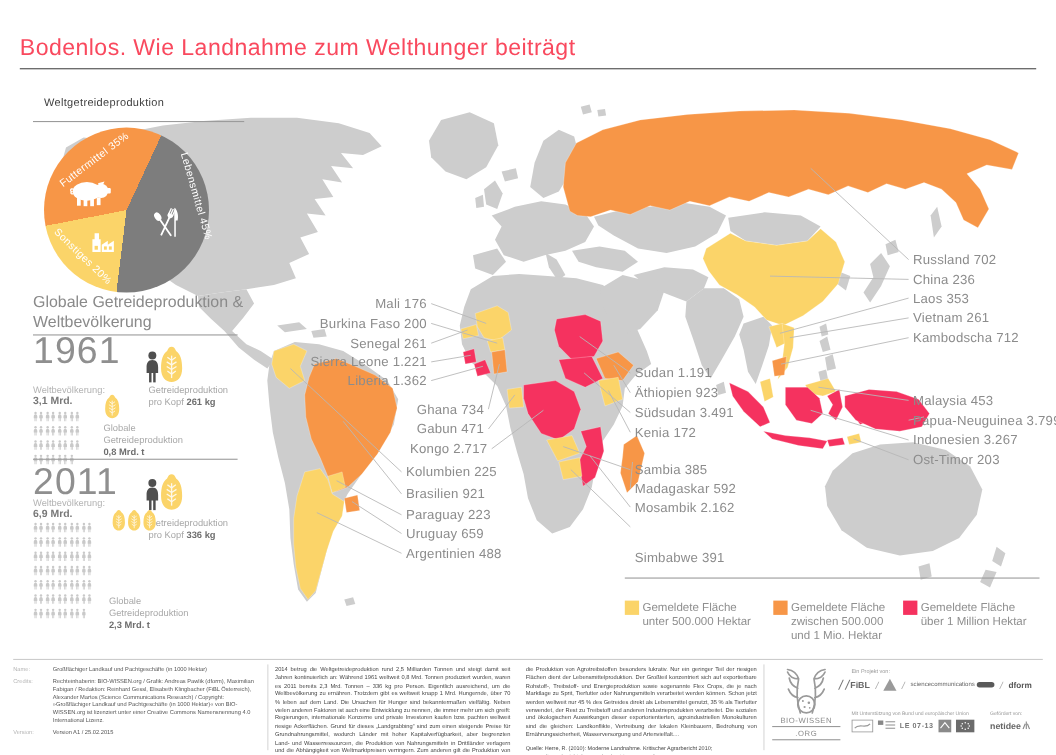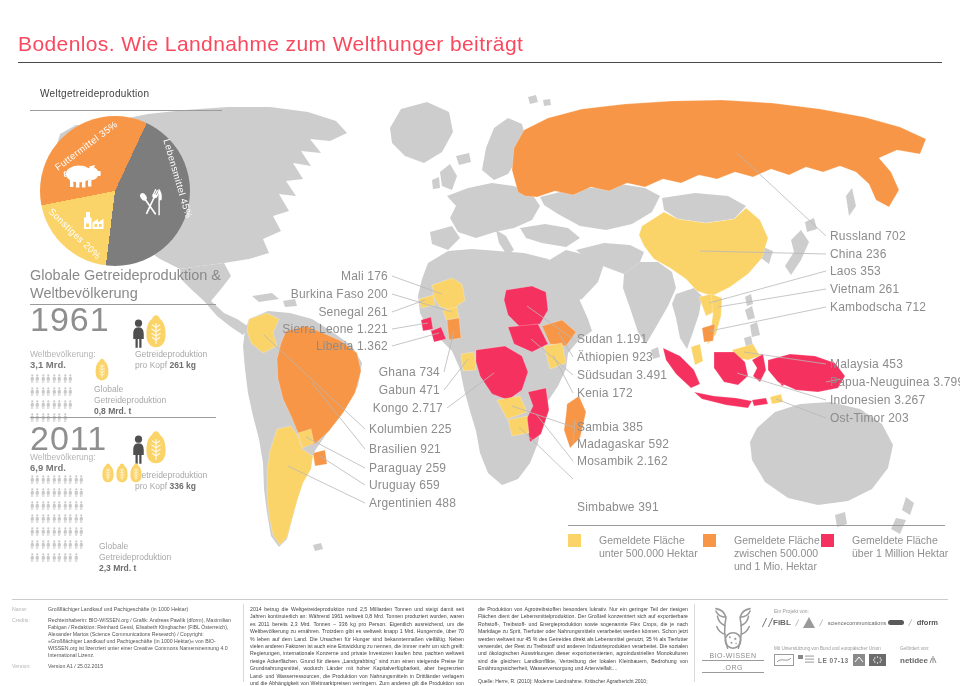--- a/index.html
+++ b/index.html
@@ -38,21 +38,21 @@
   .pop-grid .person{width:4.6px;height:11.2px;fill:#c9c9c9;}
   .person{display:block;}
   .small-cap{font-size:8.5px;line-height:11px;color:#a8a8a8;}
   .small-cap b{color:#6e6e6e;}
   .sack path{fill:var(--cat-yellow);}
   .sack-single .sack{width:16px;height:26px;}
   .sack-stack .sack{width:14px;height:21px;margin-bottom:3px;}
   .prokopf .person{width:15px;height:29px;fill:#4f4f4f;position:absolute;left:0;top:7px;}
   .prokopf .sack{width:24px;height:37px;position:absolute;left:13px;top:0;}
   
-  .legend-item{position:absolute;top:534px;display:flex;gap:18px;}
+  .legend-item{position:absolute;top:546px;display:flex;gap:3px;}
   .swatch{width:13px;height:13px;display:inline-block;flex:0 0 13px;}
   .ltext{font-size:10.5px;line-height:13px;color:#8f8f8f;}
   
   .meta-row{display:flex;margin-bottom:4px;}
   .mlabel{width:36px;flex:0 0 36px;font-size:5.2px;color:#b5b5b5;line-height:7px;}
   .mvalue{font-size:5.2px;color:#555;line-height:7px;}
   .fcol{font-size:5.2px;line-height:7.4px;color:#444;text-align:justify;}
   .fsource{margin-top:5px;font-size:5px;line-height:7px;color:#444;}
   .vdiv{width:1px;background:#d8d8d8;}
   .brand-text{width:62px;text-align:center;font-size:7px;letter-spacing:.5px;color:#8a8a8a;
@@ -745,21 +745,21 @@
       <div class="map-label" style="top: 268px; right: 572px;">Mali 176</div>
       <div class="map-label" style="top: 286px; right: 572px;">Burkina Faso 200</div>
       <div class="map-label" style="top: 304px; right: 572px;">Senegal 261</div>
       <div class="map-label" style="top: 321px; right: 572px;">Sierra Leone 1.221</div>
       <div class="map-label" style="top: 338px; right: 572px;">Liberia 1.362</div>
       <div class="map-label" style="top: 364px; right: 520px;">Ghana 734</div>
       <div class="map-label" style="top: 382px; right: 520px;">Gabun 471</div>
       <div class="map-label" style="top: 400px; right: 517px;">Kongo 2.717</div>
       <div class="map-label" style="top: 421px; left: 369px;">Kolumbien 225</div>
       <div class="map-label" style="top: 441px; left: 369px;">Brasilien 921</div>
-      <div class="map-label" style="top: 460px; left: 369px;">Paraguay 259</div>
+      <div class="map-label" style="top: 460px; left: 369px;">Paraguay 223</div>
       <div class="map-label" style="top: 477px; left: 369px;">Uruguay 659</div>
       <div class="map-label" style="top: 495px; left: 369px;">Argentinien 488</div>
       <div class="map-label" style="top: 331px; left: 577px;">Sudan 1.191</div>
       <div class="map-label" style="top: 349px; left: 577px;">Äthiopien 923</div>
       <div class="map-label" style="top: 367px; left: 577px;">Südsudan 3.491</div>
       <div class="map-label" style="top: 385px; left: 577px;">Kenia 172</div>
       <div class="map-label" style="top: 419px; left: 577px;">Sambia 385</div>
       <div class="map-label" style="top: 436px; left: 577px;">Madagaskar 592</div>
       <div class="map-label" style="top: 453px; left: 577px;">Mosambik 2.162</div>
       <div class="map-label" style="top: 471px; left: 577px; margin-top: 28px;">Simbabwe 391</div>

